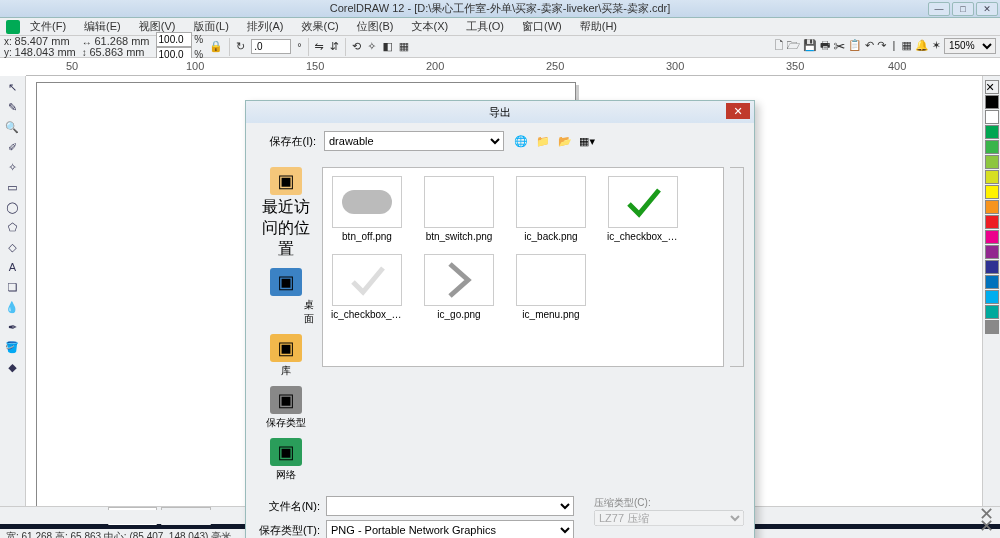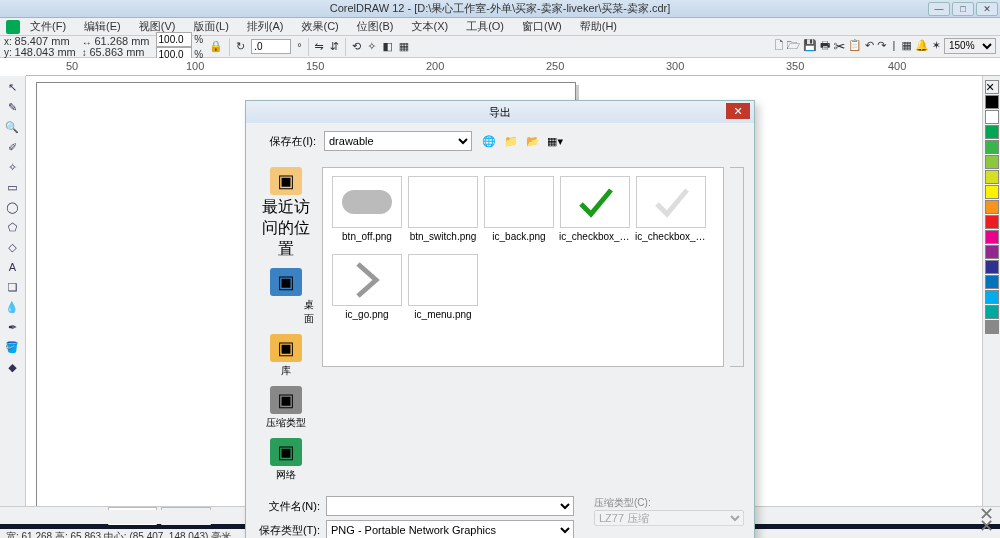--- a/index.html
+++ b/index.html
@@ -34,28 +34,28 @@
 .status2 .r { margin-left:260px; }
 .xx { position:absolute; right:6px; bottom:6px; font-size:18px; color:#777; line-height:12px; }
 
 
 .dlg { position:absolute; left:245px; top:100px; width:510px; background:#eef0f2; border:1px solid #9bb; box-shadow:4px 4px 8px rgba(0,0,0,.2); }
 .dlg .dtitle { height:22px; background:linear-gradient(#e8eef5,#d7e4f2); display:flex; align-items:center; justify-content:center; position:relative; }
 .dlg .dtitle .close { position:absolute; right:4px; top:2px; width:24px; height:16px; background:#c0392b; color:#fff; display:flex; align-items:center; justify-content:center; font-size:11px; }
 .dlg .body { padding:8px 10px 10px 10px; }
 .dlg .row { display:flex; align-items:center; gap:8px; margin-bottom:16px; }
 .dlg .lbl { width:60px; text-align:right; }
-.dlg select.loc { width:148px; height:20px; border:1px solid #aaa; background:#fff; }
+.dlg select.loc { width:180px; height:20px; border:1px solid #aaa; background:#fff; }
 .dlg .toolicons { display:flex; gap:4px; }
 .dlg .toolicons span { width:18px; height:18px; display:flex; align-items:center; justify-content:center; }
 .dlg .main { display:flex; gap:6px; }
 .dlg .places { width:60px; display:flex; flex-direction:column; align-items:center; gap:2px; }
 .dlg .place { display:flex; flex-direction:column; align-items:center; gap:2px; margin-bottom:6px; }
 .dlg .place .pi { width:32px; height:28px; border-radius:3px; display:flex; align-items:center; justify-content:center; font-size:18px; }
-.dlg .filepane { flex:1; background:#fff; border:1px solid #bbb; height:200px; padding:8px; display:flex; flex-wrap:wrap; align-content:flex-start; gap:12px 4px; overflow:auto; }
+.dlg .filepane { flex:1; background:#fff; border:1px solid #bbb; height:200px; padding:8px; display:flex; flex-wrap:wrap; align-content:flex-start; gap:12px 20px; overflow:auto; }
 .dlg .thumb { width:72px; display:flex; flex-direction:column; align-items:center; gap:3px; }
 .dlg .thumb .tv { width:70px; height:52px; border:1px solid #ccc; background:#fff; display:flex; align-items:center; justify-content:center; }
 .dlg .thumb .tn { font-size:10px; text-align:center; white-space:nowrap; overflow:hidden; text-overflow:ellipsis; width:72px; }
 .dlg .vscroll { width:14px; background:#eef0f2; border:1px solid #bbb; border-left:none; height:200px; }
 .dlg .bottom { margin-top:8px; display:flex; gap:20px; }
 .dlg .bl { flex:1; }
 .dlg .brow { display:flex; align-items:center; gap:6px; margin-bottom:4px; }
 .dlg .brow .bl-lbl { width:64px; text-align:right; }
 .dlg .brow select { flex:1; height:20px; border:1px solid #aaa; background:#fff; }
 .dlg .br { width:150px; }
@@ -225,21 +225,21 @@
           <div class="place">
             <div class="pi" style="background: rgb(59, 130, 196);">▣</div>
             <div style="font-size: 10px; text-align: center; margin-left: 46px;">桌面</div>
           </div>
           <div class="place">
             <div class="pi" style="background: rgb(242, 184, 75);">▣</div>
             <div style="font-size: 10px; text-align: center;">库</div>
           </div>
           <div class="place">
             <div class="pi" style="background: rgb(136, 136, 136);">▣</div>
-            <div style="font-size: 10px; text-align: center;">压缩类型</div>
+            <div style="font-size: 10px; text-align: center;">保存类型</div>
           </div>
           <div class="place">
             <div class="pi" style="background: rgb(42, 157, 90);">▣</div>
             <div style="font-size: 10px; text-align: center;">网络</div>
           </div>
         </div>
       <div class="filepane" id="thumbs">
           <div class="thumb">
             <div class="tv">
               <div style="width:50px;height:24px;border-radius:12px;background:#bbb"></div>

